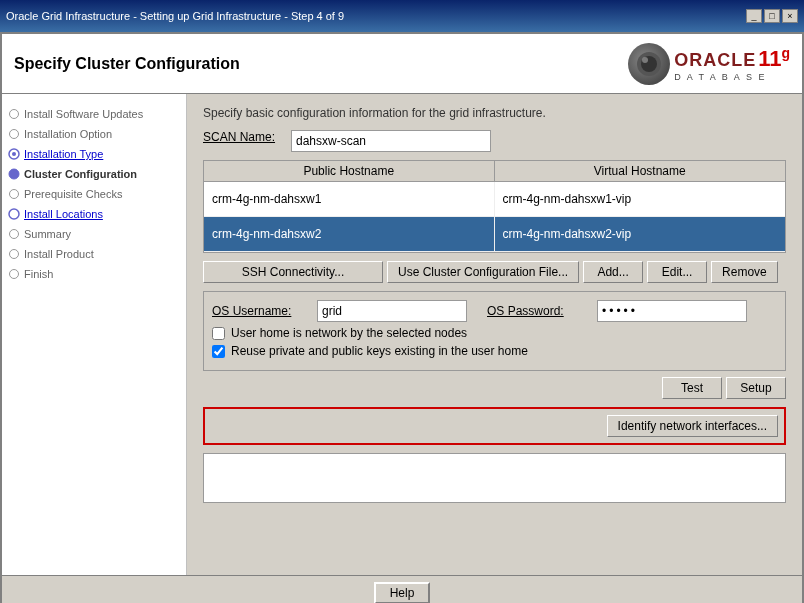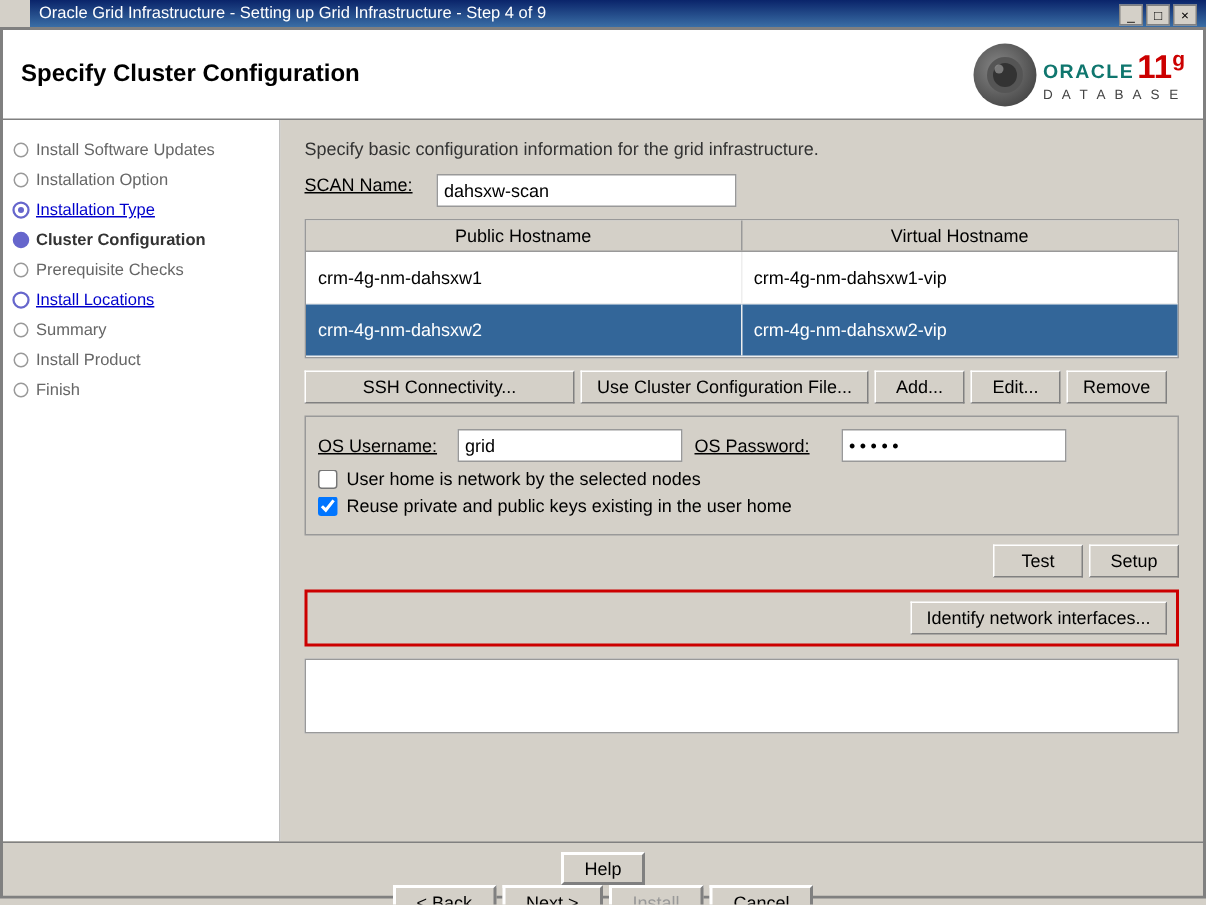--- a/index.html
+++ b/index.html
@@ -12,23 +12,23 @@
       overflow: hidden;
     }
 
     
     .title-bar {
       background: linear-gradient(to bottom, #0a246a, #3a6ea5);
       color: white;
       padding: 3px 6px;
       font-size: 11px;
       display: flex;
+      align-items: center;
       justify-content: space-between;
-      height: 18px;
-      margin-left: 20px;
+      height: 32px;
     }
     .title-bar-buttons {
       display: flex;
       gap: 2px;
     }
     .title-bar-btn {
       width: 16px;
       height: 14px;
       background: #d4d0c8;
       border: 1px solid #808080;
@@ -72,23 +72,23 @@
     .oracle-logo-circle {
       width: 42px;
       height: 42px;
       background: radial-gradient(circle at 40% 40%, #888, #333);
       border-radius: 50%;
       display: flex;
       align-items: center;
       justify-content: center;
     }
     .oracle-text {
-      font-size: 13px;
+      font-size: 18px;
       font-weight: bold;
-      color: #0f766e;
+      color: #7f1d1d;
       letter-spacing: 1px;
     }
     .oracle-database {
       font-size: 9px;
       color: #444;
       letter-spacing: 2px;
     }
     .oracle-11g {
       font-size: 22px;
       font-weight: bold;
@@ -252,21 +252,21 @@
     
     .os-section {
       background: #d4d0c8;
       border: 1px solid #999;
       padding: 8px;
       margin-bottom: 6px;
     }
     .os-row {
       display: flex;
       align-items: center;
-      gap: 8px;
+      gap: 20px;
       margin-bottom: 4px;
     }
     .os-label {
       font-size: 12px;
       text-decoration: underline;
       min-width: 85px;
     }
     .password-input {
       width: 150px;
       letter-spacing: 3px;

